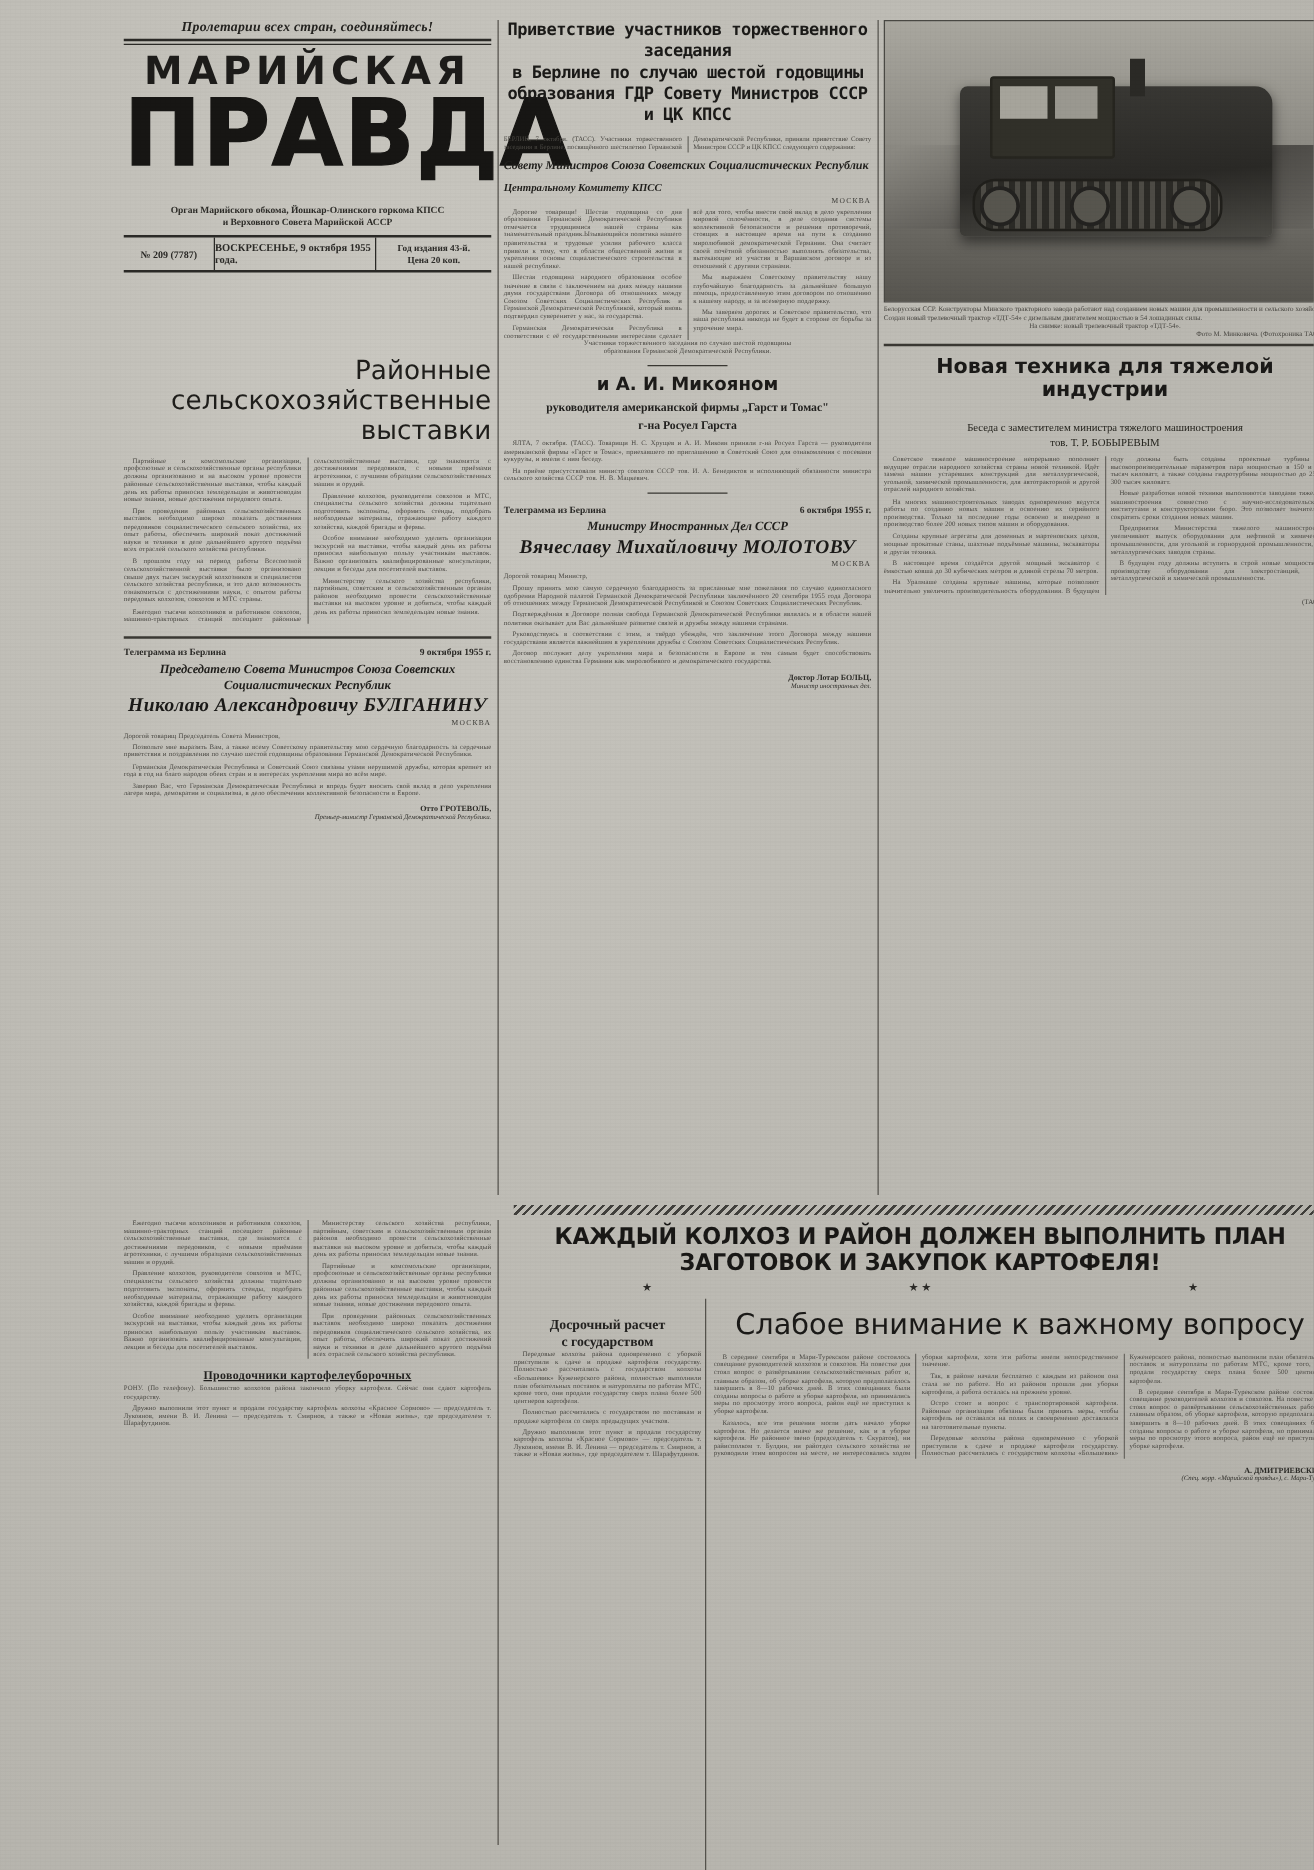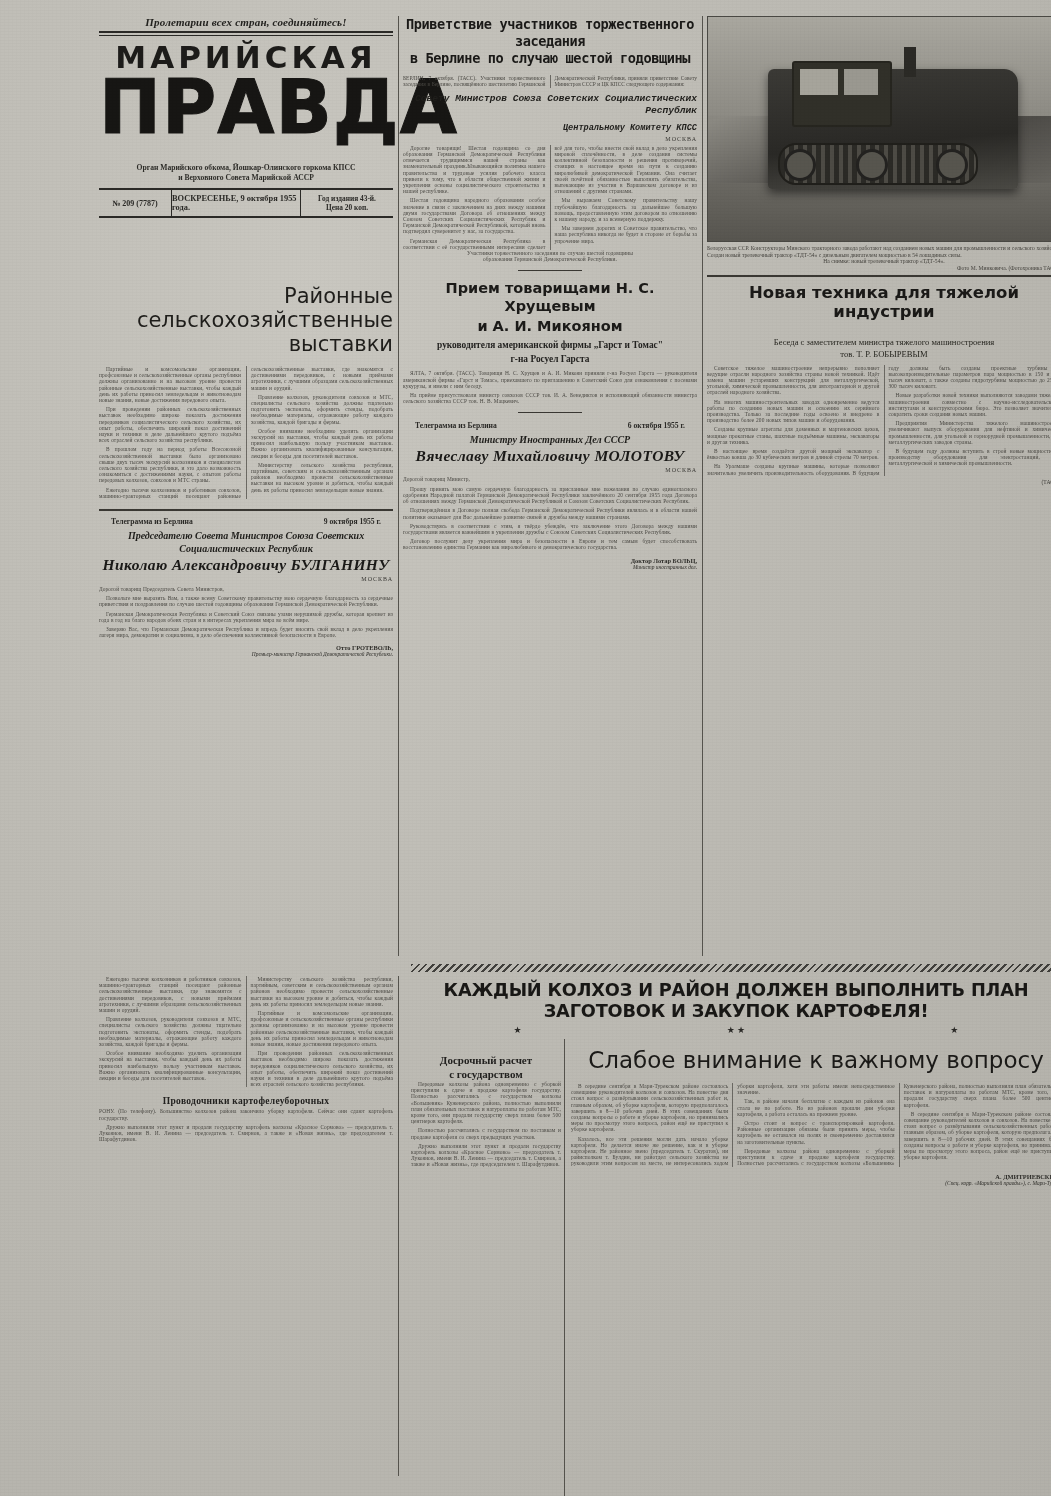--- a/index.html
+++ b/index.html
@@ -78,35 +78,35 @@
   .c1 .two{column-count:2;column-gap:10px;column-rule:1px solid #6b6963;}
 
   
   .center{position:absolute;left:304px;top:0;width:294px;}
   .ch1{
     text-align:center;font-family:"DejaVu Sans Mono",monospace;font-weight:bold;
     font-size:13.6px;line-height:17px;color:#1b1a18;letter-spacing:-0.4px;
   }
   .dek-dateline{font-size:5.4px;line-height:6.4px;text-align:justify;color:#4a4843;}
   .italic-head{
-    text-align:right;font-style:italic;font-weight:bold;font-size:9.6px;
-    color:#201f1c;line-height:12px;margin:5px 0 2px;font-family:Liberation Mono, monospace;
+    text-align:left;font-style:italic;font-weight:bold;font-size:9.6px;
+    color:#201f1c;line-height:12px;margin:5px 0 2px;
   }
   .italic-head.sm{font-size:8.6px;}
   .right-city{text-align:right;font-size:6px;letter-spacing:1px;color:#3b3a36;margin:2px 0 3px;}
   .two{column-count:2;column-gap:9px;column-rule:1px solid #6b6963;}
   .shortrule{width:64px;height:1px;background:#3a3833;margin:8px auto;}
   .h2c{
     text-align:center;font-family:"DejaVu Sans",sans-serif;font-weight:bold;
     font-size:14.5px;line-height:18px;color:#1c1b19;margin:6px 0 4px;
   }
   .h2sub{
     text-align:center;font-weight:bold;font-size:9.4px;line-height:12px;color:#232220;margin-bottom:5px;
   }
-  .tg-row{display:flex;justify-content:space-between;font-weight:bold;font-size:7.6px;color:#2b2a27;margin:6px 12px 3px;}
+  .tg-row{display:flex;justify-content:space-between;font-weight:bold;font-size:7.6px;color:#2b2a27;margin:6px 0 3px;}
   .tg-title{text-align:center;font-style:italic;font-weight:bold;font-size:10px;color:#1f1e1b;line-height:13px;}
   .tg-name{text-align:center;font-style:italic;font-weight:bold;font-size:15.5px;color:#1b1a18;line-height:19px;letter-spacing:.4px;}
 
   
   .right{position:absolute;left:608px;top:0;width:354px;}
   .photo{
     width:354px;height:224px;position:relative;overflow:hidden;
     background:linear-gradient(160deg,#6e6c66 0%,#8b8982 30%,#4e4c48 62%,#7b7972 100%);
     border:1px solid #4a4944;
   }
@@ -149,21 +149,21 @@
   }
   .stars{display:flex;justify-content:space-around;align-items:center;
     font-size:9px;color:#2b2a27;margin:2px 0 4px;}
   .b-left{position:absolute;left:0;top:0;width:150px;}
   .b-right{position:absolute;left:160px;top:0;width:490px;}
   .bh-left{text-align:center;font-size:11px;line-height:14px;color:#232220;margin:14px 0 0;font-weight:bold;}
   .bh-right{text-align:center;font-family:"DejaVu Sans",sans-serif;font-size:23px;color:#1b1a18;margin:8px 0 10px;}
 
   .section-h{
     text-align:center;font-weight:bold;font-size:9.5px;color:#232220;
-    margin:9px 0 2px;letter-spacing:.3px;
+    margin:9px 0 2px;letter-spacing:.3px;text-decoration:underline;
   }
   .tass{text-align:right;font-size:5.6px;color:#3b3a36;margin-top:3px;}
   .authorblk{text-align:right;font-size:6.4px;font-weight:bold;color:#2e2d29;margin-top:6px;}
   .authorblk .sub{font-weight:normal;font-size:5.4px;font-style:italic;}
   .hr-thick{border-top:2px solid #3a3833;margin:4px 0;}
 </style>
 </head>
 <body>
 
 <div id="page">
@@ -215,20 +215,21 @@
       </div>
       <div class="authorblk smear">
         <div>Отто ГРОТЕВОЛЬ,</div>
         <div class="sub">Премьер-министр Германской Демократической Республики.</div>
       </div>
     </div>
 
     <div class="center">
       <div class="ch1 smear">Приветствие участников торжественного заседания</div>
       <div class="ch1 smear">в Берлине по случаю шестой годовщины</div>
+      <div class="ch1 smear">образования ГДР Совету Министров СССР и ЦК КПСС</div>
 
       <div class="two dek-dateline smear" style="margin-top:8px">
         <span>БЕРЛИН, 7 октября. (ТАСС). Участники торжественного заседания в Берлине, посвящённого шестилетию Германской Демократической Республики, приняли приветствие Совету Министров СССР и ЦК КПСС следующего содержания:</span>
       </div>
 
       <div class="italic-head smear">Совету Министров Союза Советских Социалистических Республик</div>
       <div class="italic-head sm smear">Центральному Комитету КПСС</div>
       <div class="right-city smear">МОСКВА</div>
 
       <div class="two body-text smear">
@@ -238,21 +239,20 @@
         <p>Мы выражаем Советскому правительству нашу глубочайшую благодарность за дальнейшее большую помощь, предоставленную этим договором по отношению к нашему народу, и за всемерную поддержку.</p>
         <p>Мы заверяем дорогих и Советское правительство, что наша республика никогда не будет в стороне от борьбы за упрочение мира.</p>
       </div>
       <div class="body-text smear" style="text-align:center">
         <div style="text-indent:0">Участники торжественного заседания по случаю шестой годовщины</div>
         <div style="text-indent:0">образования Германской Демократической Республики.</div>
       </div>
 
       <div class="shortrule"></div>
 
-      <div class="h2c smear">Прием товарищами Н. С. Хрущевым</div>
       <div class="h2c smear" style="margin-top:-2px">и А. И. Микояном</div>
       <div class="h2sub smear">руководителя американской фирмы „Гарст и Томас"</div>
       <div class="h2sub smear" style="margin-top:-3px">г-на Росуел Гарста</div>
       <div class="body-text smear">
         <p>ЯЛТА, 7 октября. (ТАСС). Товарищи Н. С. Хрущев и А. И. Микоян приняли г-на Росуел Гарста — руководителя американской фирмы «Гарст и Томас», приехавшего по приглашению в Советский Союз для ознакомления с посевами кукурузы, и имели с ним беседу.</p>
         <p>На приёме присутствовали министр совхозов СССР тов. И. А. Бенедиктов и исполняющий обязанности министра сельского хозяйства СССР тов. Н. В. Мацкевич.</p>
       </div>
 
       <div class="shortrule"></div>
 

